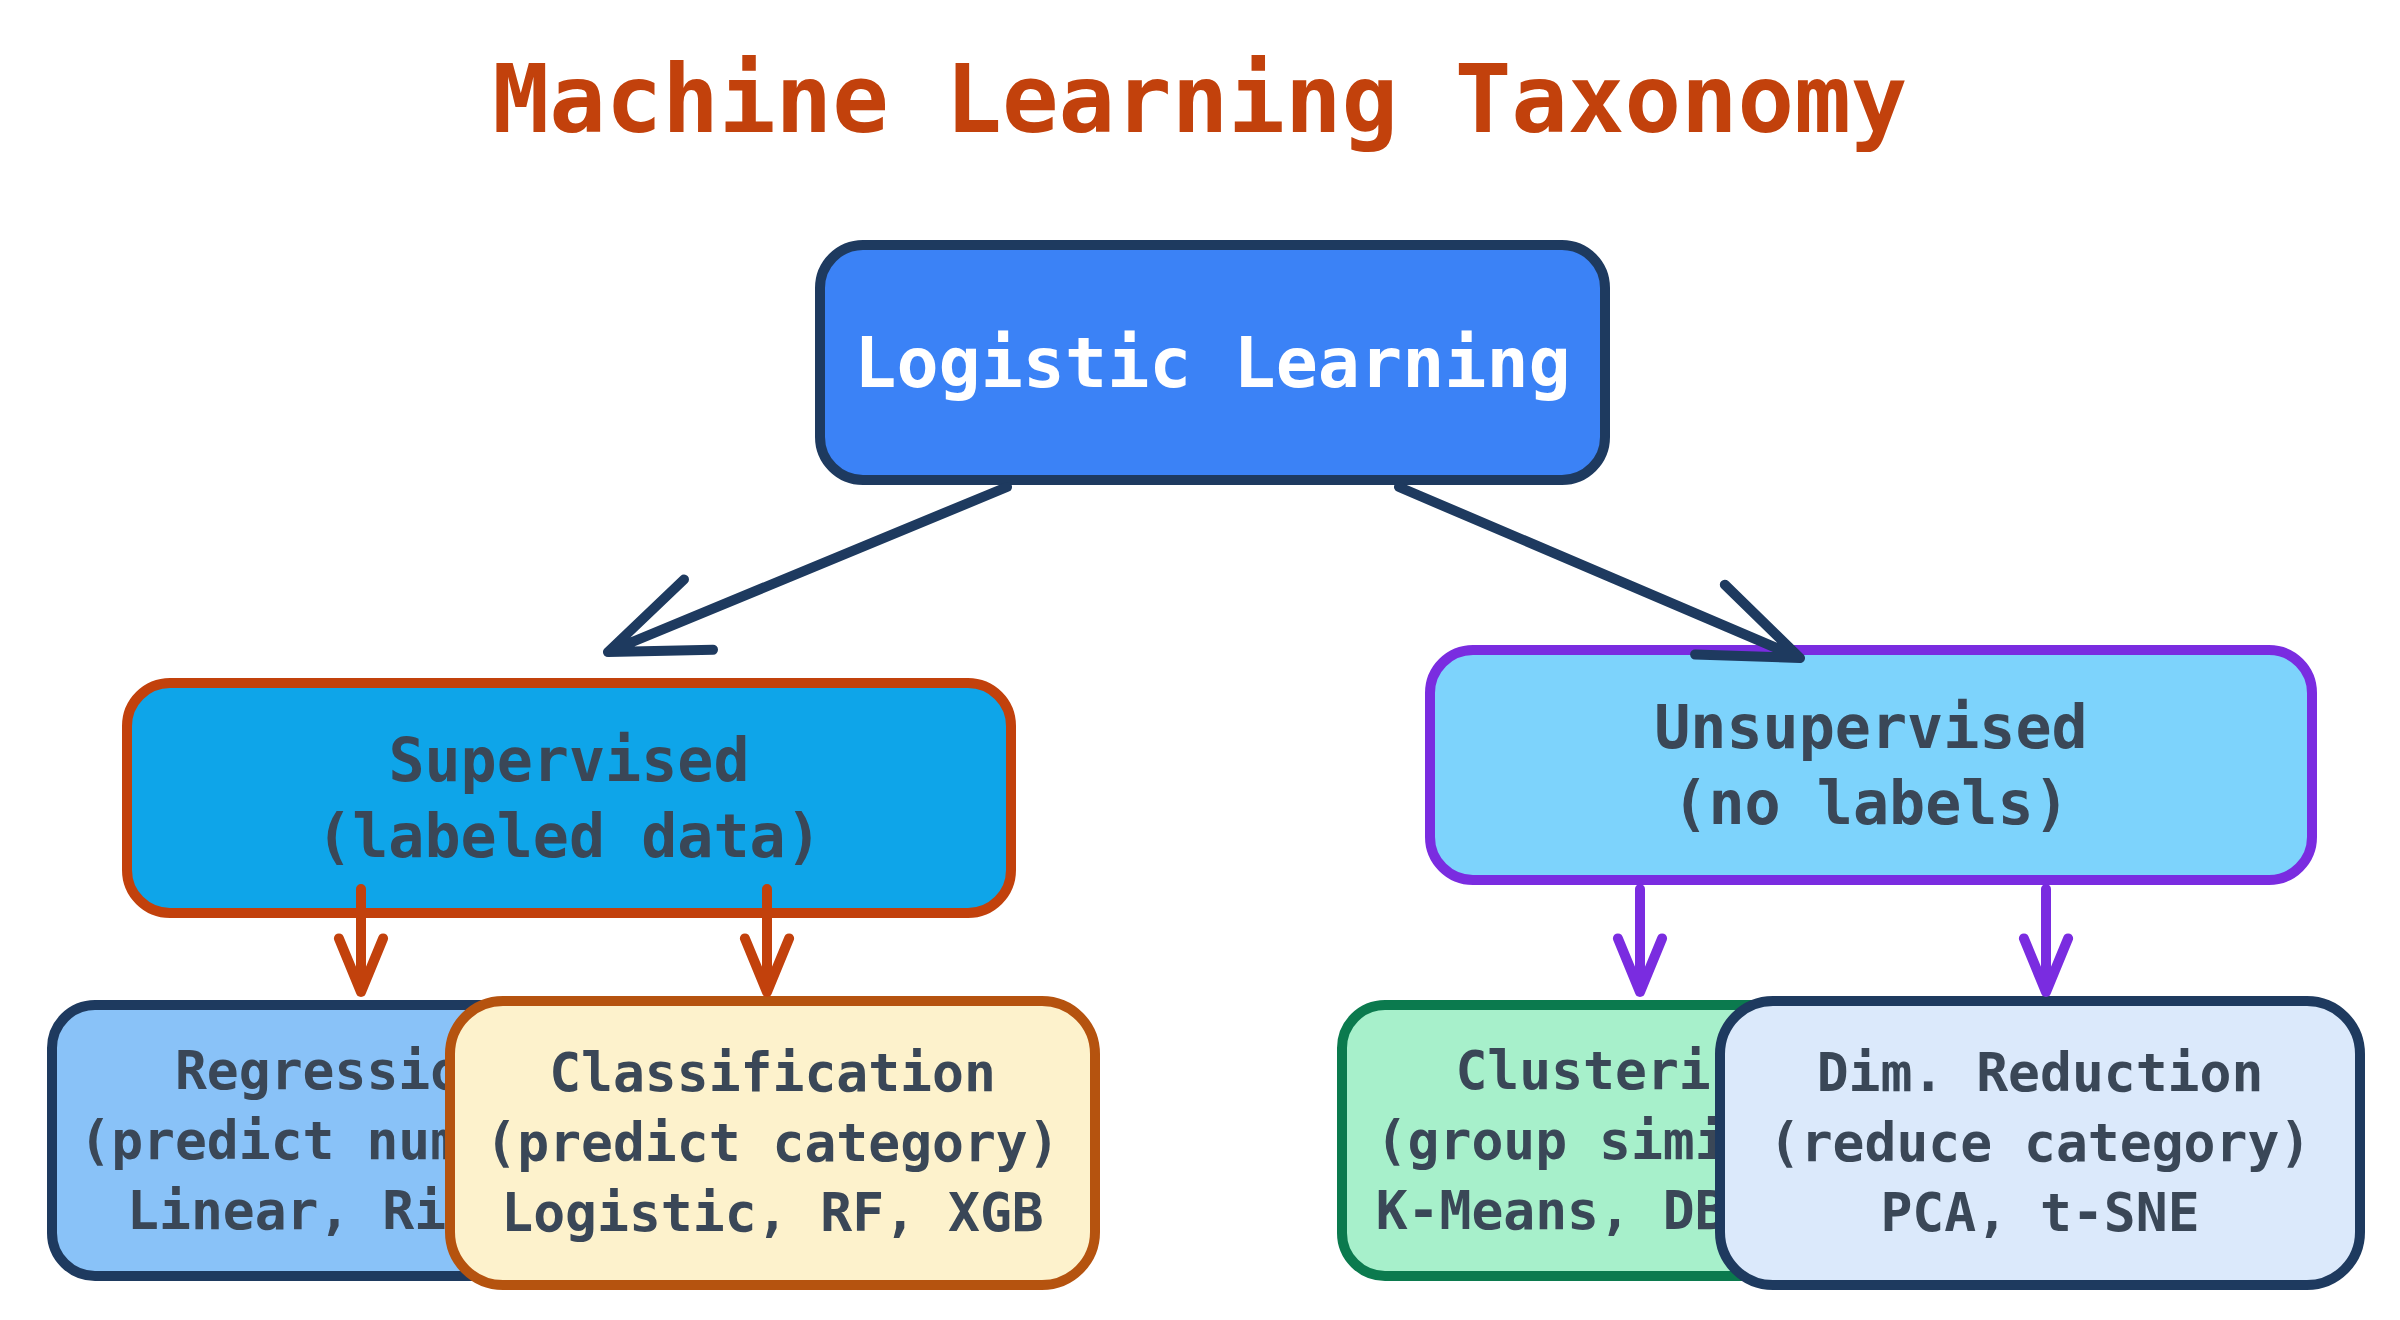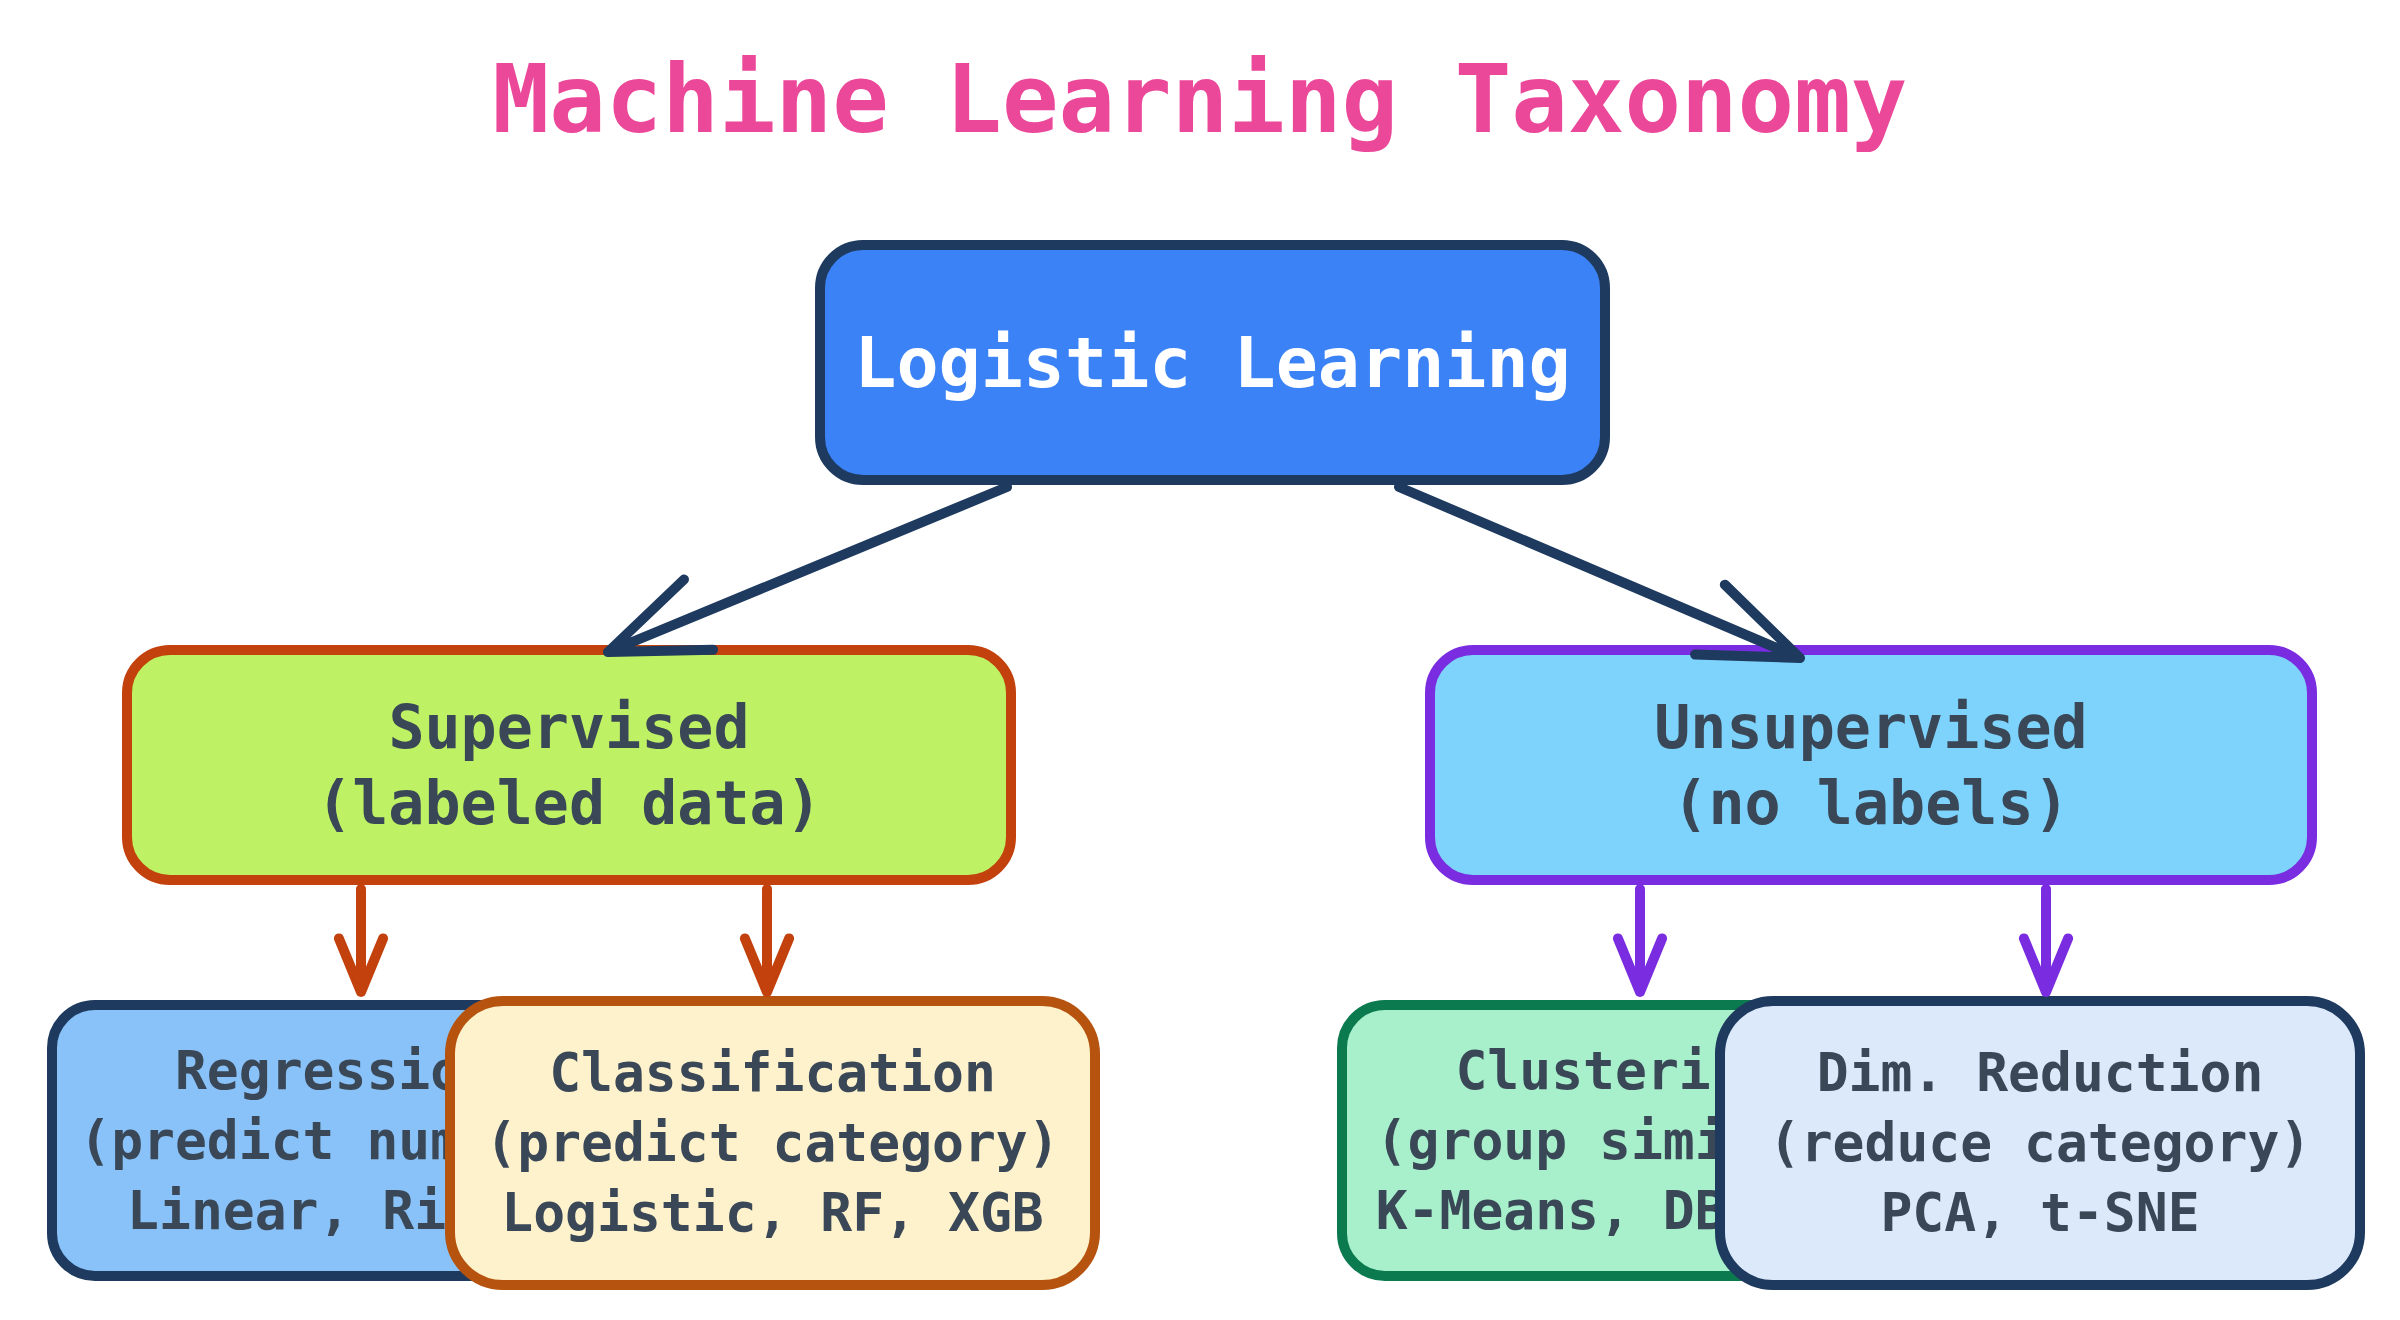--- a/index.html
+++ b/index.html
@@ -25,36 +25,36 @@
   #n-unsupervised{left:1425px;top:645px;width:892px;height:240px;font-size:60px;line-height:76px;z-index:2;}
   #n-regression{left:47px;top:1000px;width:575px;height:281px;font-size:53px;line-height:70px;z-index:2;}
   #n-classification{left:445px;top:996px;width:655px;height:294px;font-size:53px;line-height:70px;border-radius:58px;z-index:3;}
   #n-clustering{left:1337px;top:1000px;width:556px;height:281px;font-size:53px;line-height:70px;z-index:2;}
   #n-dimreduction{left:1715px;top:996px;width:650px;height:294px;font-size:53px;line-height:70px;border-radius:58px;z-index:3;}
   #edges{position:absolute;left:0;top:0;width:2400px;height:1320px;z-index:5;pointer-events:none;}
 </style>
 </head>
 <body style="background: rgb(255, 255, 255);">
 
-<div class="page-title" style="color: #ec4899;">Machine Learning Taxonomy</div>
+<div class="page-title" style="color: #c2410c;">Machine Learning Taxonomy</div>
 
 <svg id="edges" viewBox="0 0 2400 1320" xmlns="http://www.w3.org/2000/svg">
     <path d="M 1007 487 L 608 652 M 684.0 579.5 L 608 652 L 713.0 649.7" fill="none" stroke="#1e3a5f" stroke-width="10" stroke-linecap="round" stroke-linejoin="round"></path>
     <path d="M 1399 487 L 1800 658 M 1695.1 654.5 L 1800 658 L 1724.8 584.7" fill="none" stroke="#1e3a5f" stroke-width="10" stroke-linecap="round" stroke-linejoin="round"></path>
     <path d="M 361 889 L 361 992 M 338.9 938.4 L 361 992 L 383.1 938.4" fill="none" stroke="#c2410c" stroke-width="10" stroke-linecap="round" stroke-linejoin="round"></path>
     <path d="M 767 889 L 767 992 M 744.9 938.4 L 767 992 L 789.1 938.4" fill="none" stroke="#c2410c" stroke-width="10" stroke-linecap="round" stroke-linejoin="round"></path>
     <path d="M 1640 889 L 1640 992 M 1617.9 938.4 L 1640 992 L 1662.1 938.4" fill="none" stroke="#7a2ce0" stroke-width="10" stroke-linecap="round" stroke-linejoin="round"></path>
     <path d="M 2046 889 L 2046 992 M 2023.9 938.4 L 2046 992 L 2068.1 938.4" fill="none" stroke="#7a2ce0" stroke-width="10" stroke-linecap="round" stroke-linejoin="round"></path>
   </svg>
 
 <div class="node" id="n-root" style="background: rgb(59, 130, 246); border-color: rgb(30, 58, 95); color: rgb(255, 255, 255);">
   <div class="line">Logistic Learning</div>
 </div>
 
-<div class="node" id="n-supervised" style="background: #bef264; border-color: rgb(194, 65, 12);">
+<div class="node" id="n-supervised" style="background: #0ea5e9; border-color: rgb(194, 65, 12); margin-top: 33px;">
   <div class="line">Supervised</div>
   <div class="line">(labeled data)</div>
 </div>
 
 <div class="node" id="n-unsupervised" style="background: #7dd3fc; border-color: rgb(122, 44, 224);">
   <div class="line">Unsupervised</div>
   <div class="line">(no labels)</div>
 </div>
 
 <div class="node" id="n-regression" style="background: rgb(137, 194, 248); border-color: rgb(30, 58, 95);">

